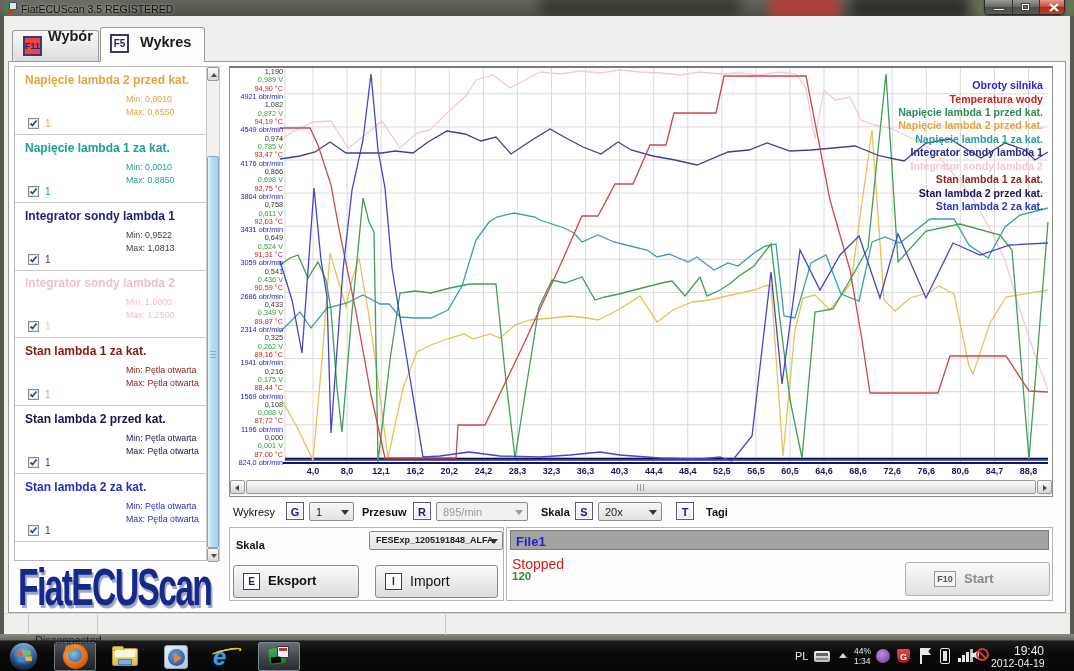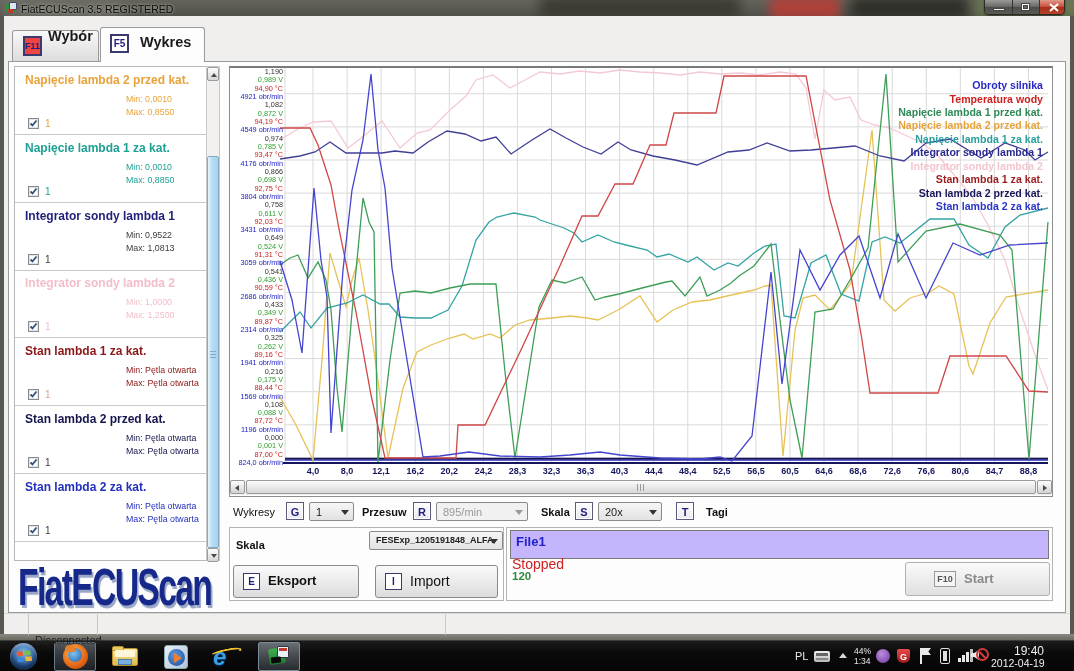--- a/index.html
+++ b/index.html
@@ -281,21 +281,21 @@
 </div>
 
 <div class="abs" style="left:229px;top:527px;width:275px;height:74px;border:1px solid #b4b4b4;z-index:7;background:#fdfdfd"></div>
 <div class="abs" style="left:506px;top:527px;width:547px;height:74px;border:1px solid #b4b4b4;z-index:7;background:#fdfdfd"></div>
 <div class="abs" style="z-index:8;left:0;top:0">
  <div class="abs" style="left:236px;top:539px;font-size:11px;font-weight:bold;color:#111">Skala</div>
  <div style="position:absolute;left:369px;top:531px;width:134px;height:19px;background:linear-gradient(#f6f6f6,#e2e2e2);border:1px solid #8a8a8a;border-radius:2px;overflow:hidden">
 <div style="position:absolute;left:6px;top:3px;font-size:9px;font-weight:bold;color:#222;white-space:nowrap">FESExp_1205191848_ALFA</div>
 <div style="position:absolute;right:4px;top:7px;width:0;height:0;border-left:4px solid transparent;border-right:4px solid transparent;border-top:5px solid #333"></div>
     </div>
- <div class="abs" style="left:510px;top:530px;width:539px;height:29px;background:#c4b5fd;border:1px solid #7a7a7a">
+ <div class="abs" style="left:510px;top:530px;width:539px;height:20px;background:#a3a3a3;border:1px solid #7a7a7a">
    <div class="abs" style="left:5px;top:3px;font-size:13px;font-weight:bold;color:#2222cc">File1</div>
     </div>
  <div class="abs" style="left:512px;top:556px;font-size:14px;font-weight:normal;color:#d02020">Stopped</div>
  <div class="abs" style="left:512px;top:570px;font-size:11.5px;font-weight:bold;color:#2e8b3e">120</div>
 
  <div class="abs" style="left:233px;top:565px;width:126px;height:33px;background:linear-gradient(#fafafa,#dcdcdc);border:1px solid #8a8a8a;border-radius:3px">
    <div class="abs" style="left:9px;top:7px;width:17px;height:17px;background:#fff;border:1px solid #3a3a6e;font-size:10px;font-weight:bold;color:#1f1f7a;text-align:center;line-height:16px">E</div>
    <div class="abs" style="left:34px;top:7px;font-size:13px;font-weight:bold;color:#111">Eksport</div>
     </div>
  <div class="abs" style="left:375px;top:565px;width:123px;height:33px;background:linear-gradient(#fafafa,#dcdcdc);border:1px solid #8a8a8a;border-radius:3px">

